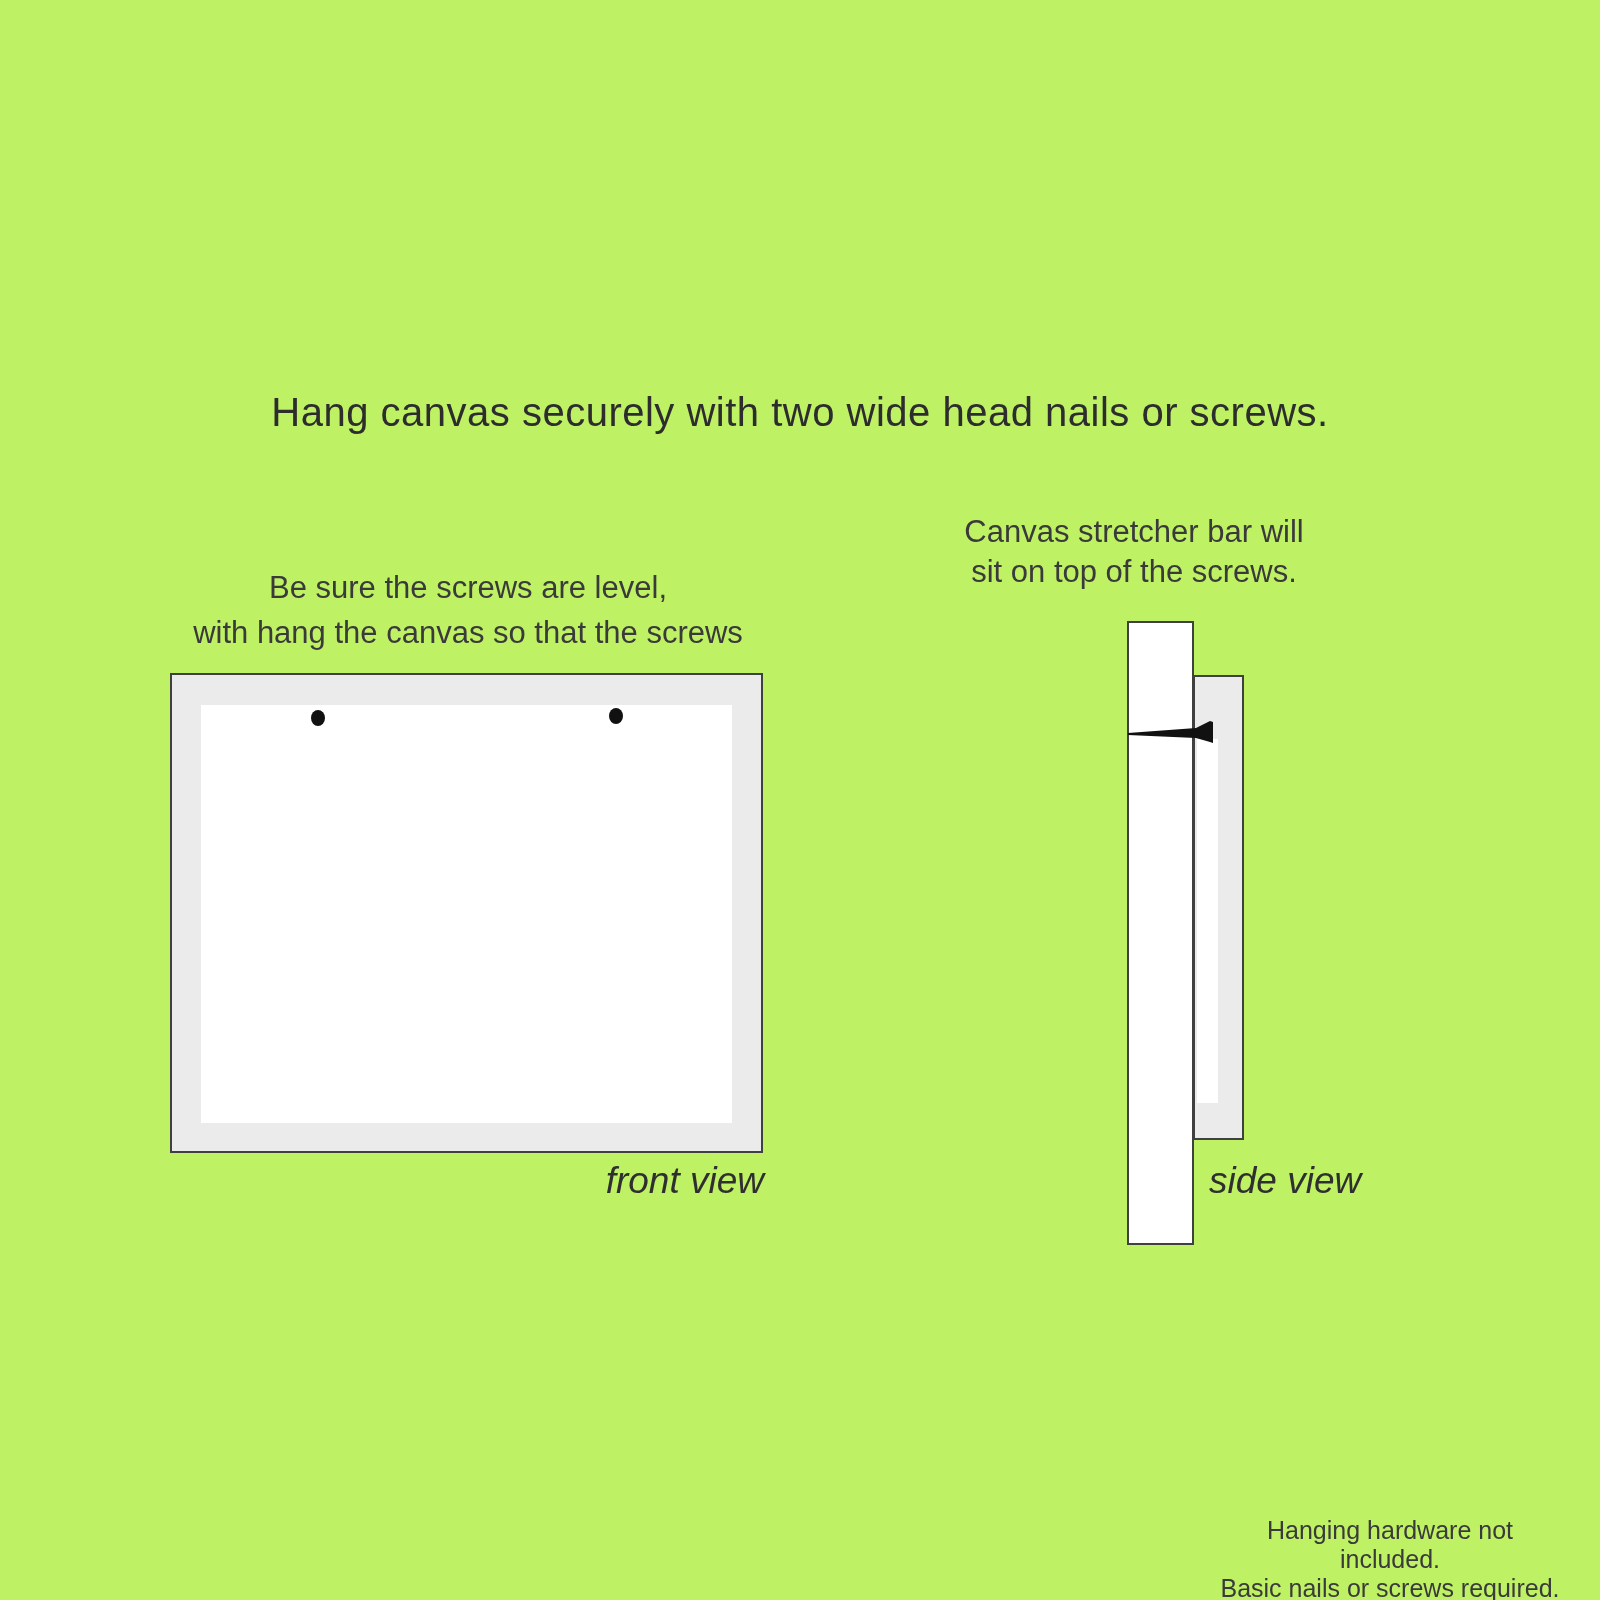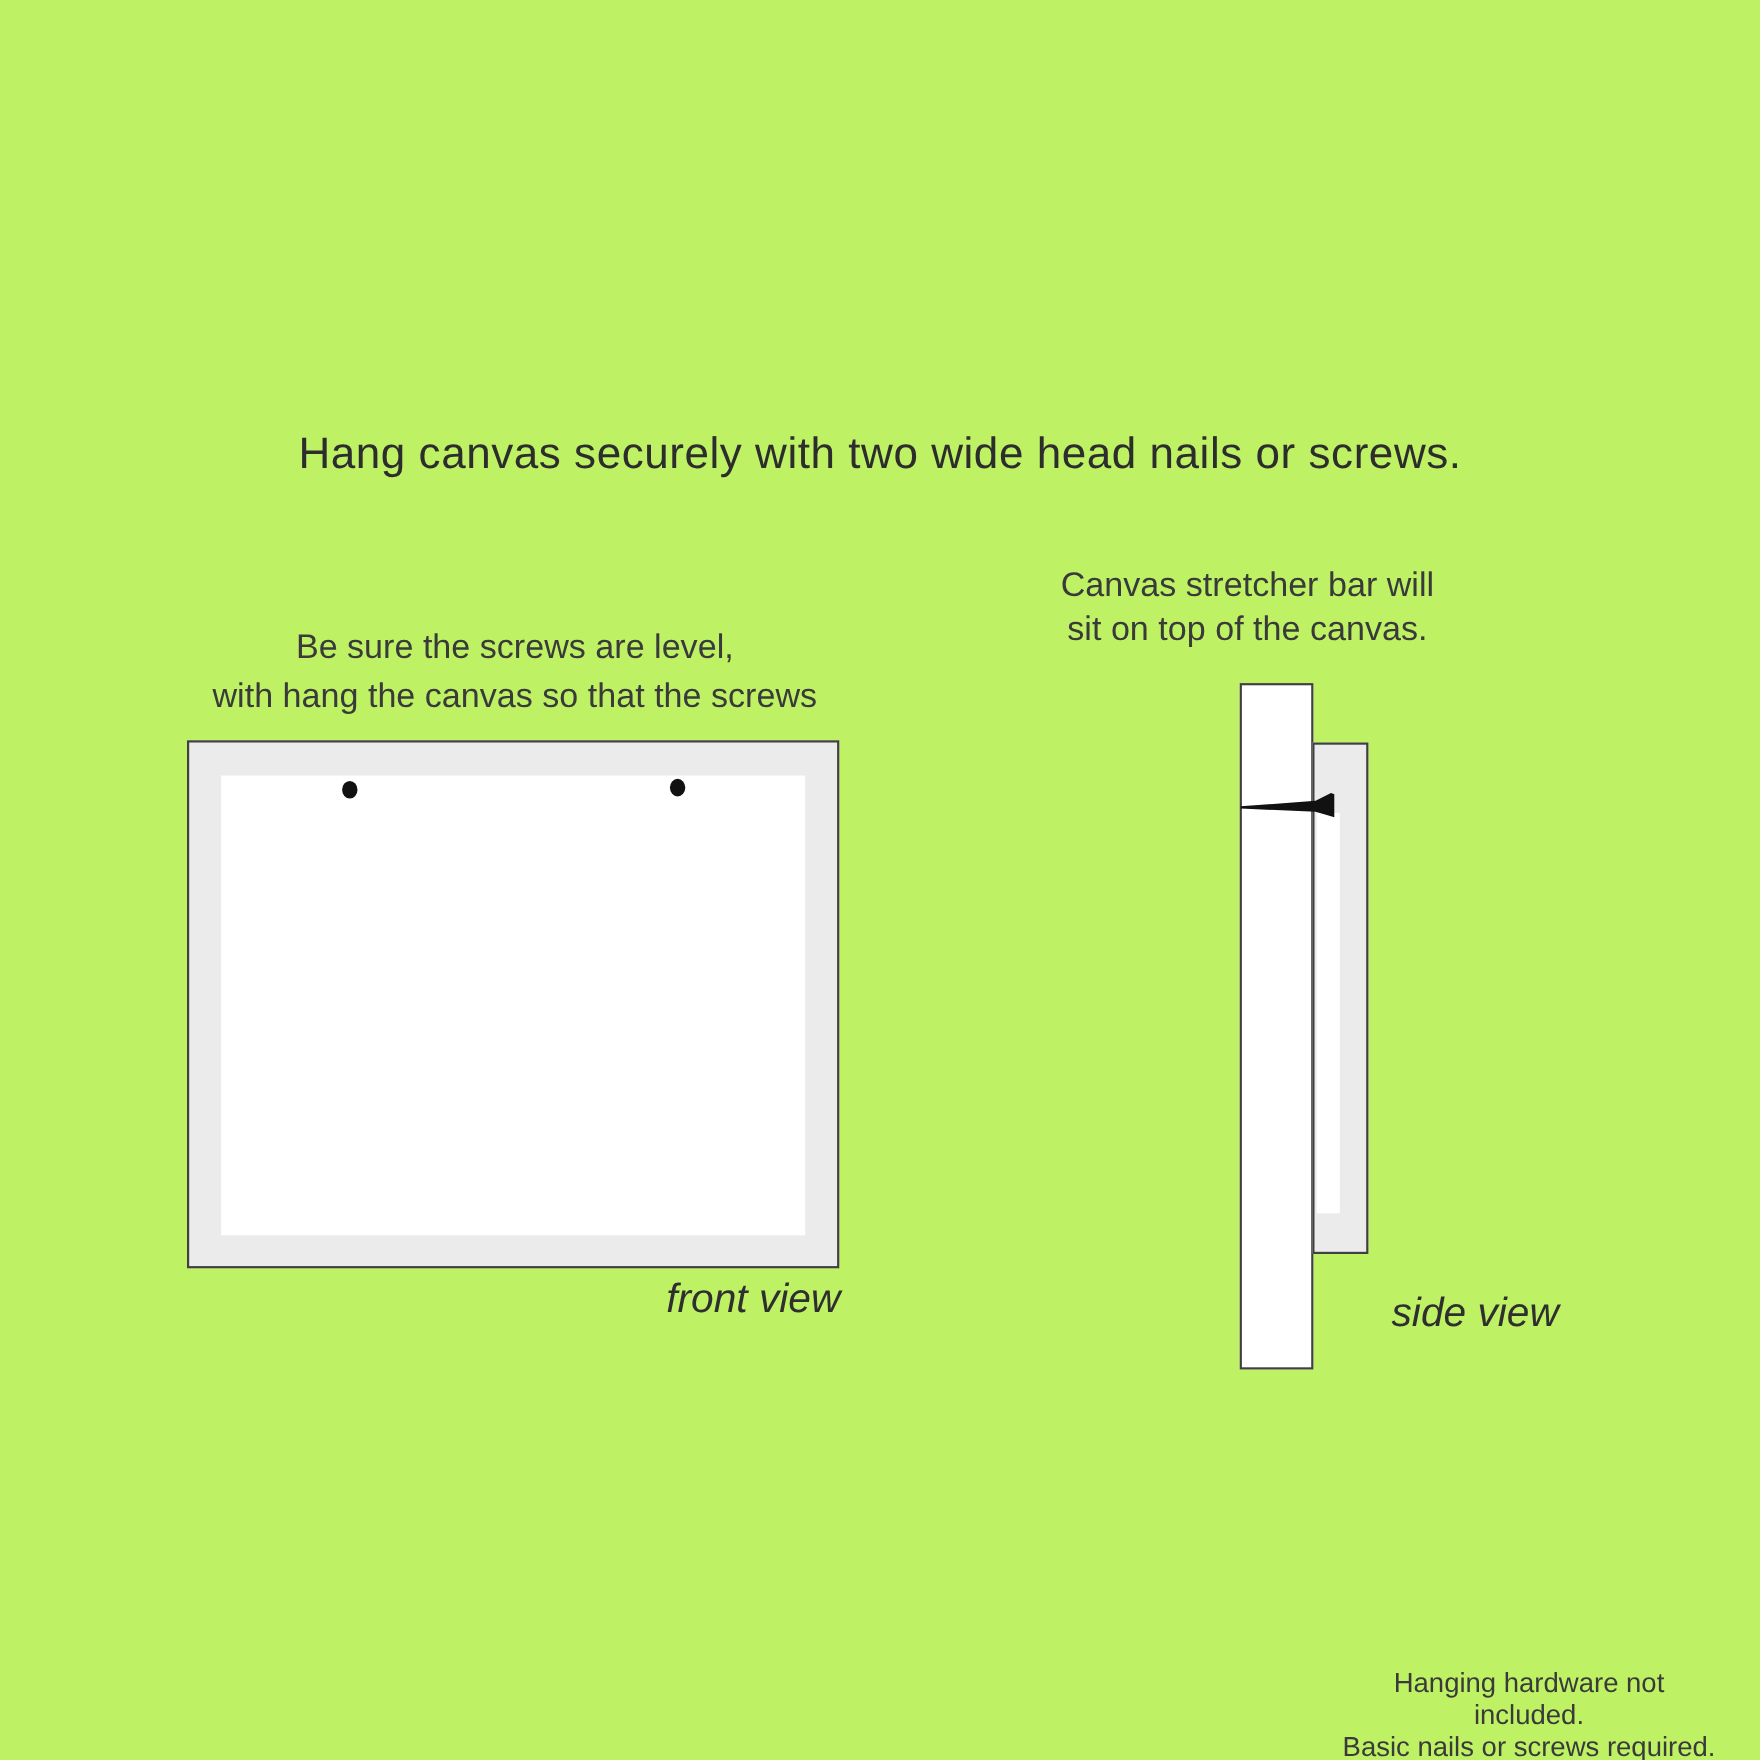--- a/index.html
+++ b/index.html
@@ -82,23 +82,22 @@
     color: #2f2f2f;
     font-style: italic;
   }
   .caption-front {
     left: 464px;
     width: 300px;
     top: 1160px;
     text-align: right;
   }
   .caption-side {
-    left: 1265px;
+    left: 1209px;
     top: 1160px;
-    margin-top: 12px;
   }
   
   .side-wall {
     position: absolute;
     left: 1127px;
     top: 621px;
     width: 67px;
     height: 624px;
     background: #ffffff;
     border: 2px solid #404040;
@@ -149,21 +148,21 @@
 
   <div class="title">Hang canvas securely with two wide head nails or screws.</div>
 
   <div class="instr instr-front">
     <div>Be sure the screws are level,</div>
     <div>with hang the canvas so that the screws</div>
   </div>
 
   <div class="instr instr-side">
     <div>Canvas stretcher bar will</div>
-    <div>sit on top of the canvas.</div>
+    <div>sit on top of the screws.</div>
   </div>
 
   <div class="front-canvas">
     <div class="front-inner"></div>
     <div class="screw-dot screw-left"></div>
     <div class="screw-dot screw-right"></div>
   </div>
   <div class="caption caption-front">front view</div>
 
   <div class="side-wall"></div>

